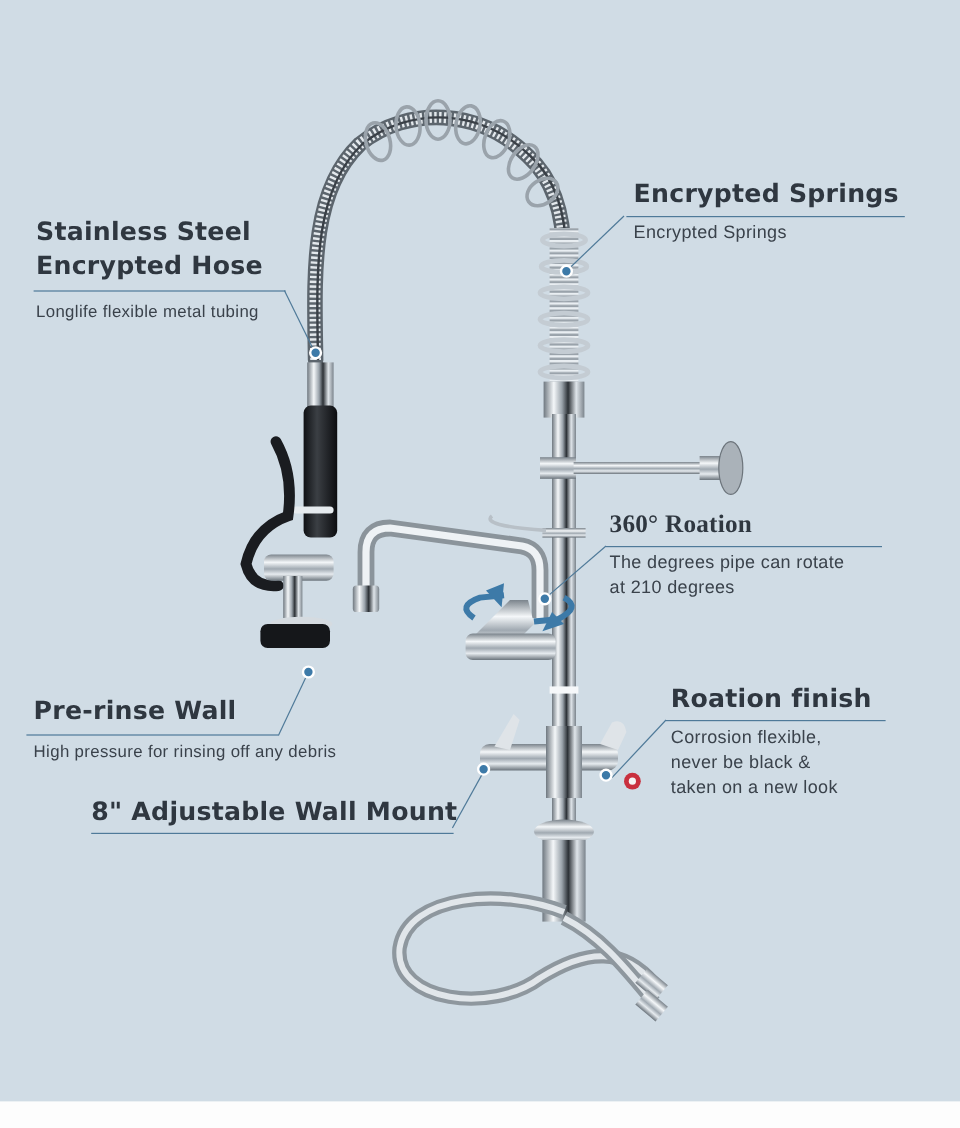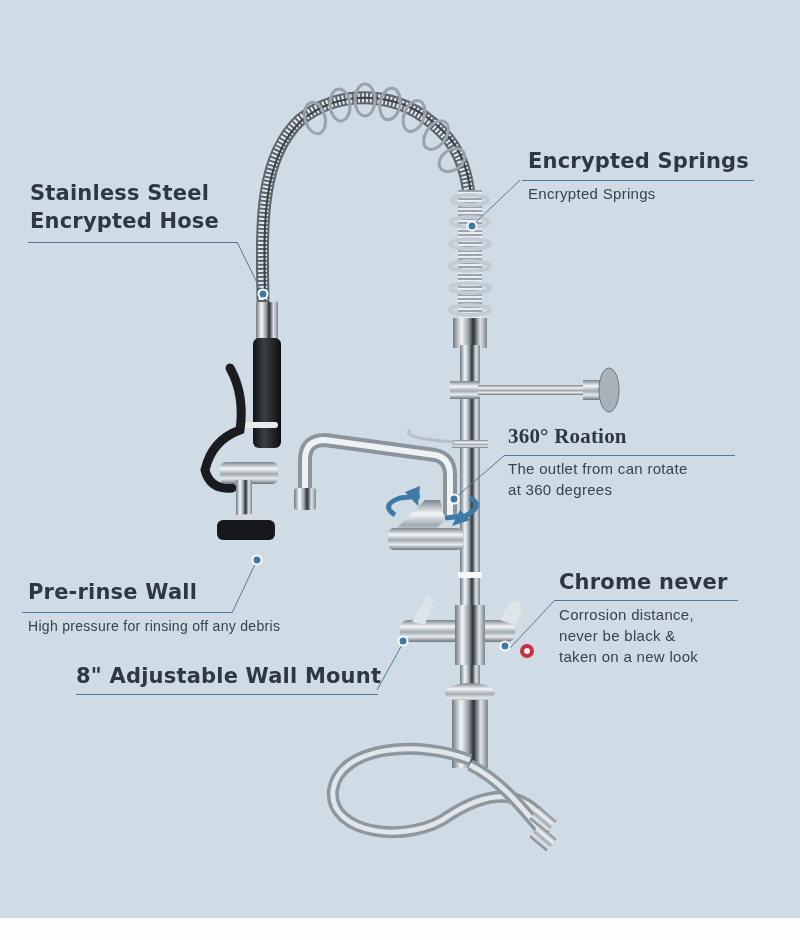--- a/index.html
+++ b/index.html
@@ -147,37 +147,38 @@
       <circle cx="454" cy="499" r="4.5"></circle>
       <circle cx="257" cy="560" r="4.5"></circle>
       <circle cx="505" cy="646" r="4.5"></circle>
       <circle cx="403" cy="641" r="4.5"></circle>
     </g>
   </svg>
 
   <div class="title" style="left:30px; top:179px;">Stainless Steel</div>
   <div class="title" style="left:30px; top:207px;">Encrypted Hose</div>
   <div class="rule" style="left:28px; top:242px; width:210px;"></div>
+  <div class="desc small" style="left:30px; top:249px;">Longlife flexible metal tubing</div>
 
   <div class="title" style="left:528px; top:147px;">Encrypted Springs</div>
   <div class="rule" style="left:522px; top:180px; width:232px;"></div>
   <div class="desc" style="left:528px; top:183px;">Encrypted Springs</div>
 
   <div class="title" style="left:508px; top:422px;font-family:Liberation Serif, serif;">360° Roation</div>
   <div class="rule" style="left:505px; top:455px; width:230px;"></div>
-  <div class="desc" style="left:508px; top:458px;">The outlet from can rotate</div>
-  <div class="desc" style="left:508px; top:479px;">at 360 degrees</div>
+  <div class="desc" style="left:508px; top:458px;">The degrees pipe can rotate</div>
+  <div class="desc" style="left:508px; top:479px;">at 210 degrees</div>
 
   <div class="title" style="left:28px; top:578px;">Pre-rinse Wall</div>
   <div class="rule" style="left:22px; top:612px; width:210px;"></div>
   <div class="desc small" style="left:28px; top:616px;">High pressure for rinsing off any debris</div>
 
-  <div class="title" style="left:559px; top:568px;">Chrome never</div>
+  <div class="title" style="left:559px; top:568px;">Roation finish</div>
   <div class="rule" style="left:555px; top:600px; width:183px;"></div>
-  <div class="desc" style="left:559px; top:604px;">Corrosion distance,</div>
+  <div class="desc" style="left:559px; top:604px;">Corrosion flexible,</div>
   <div class="desc" style="left:559px; top:625px;">never be black &amp;</div>
   <div class="desc" style="left:559px; top:646px;">taken on a new look</div>
 
   <div class="title" style="left:76px; top:662px;">8" Adjustable Wall Mount</div>
   <div class="rule" style="left:76px; top:694px; width:302px;"></div>
 </div>
 
 <div class="bottom-strip"></div>
 
 </body></html>

